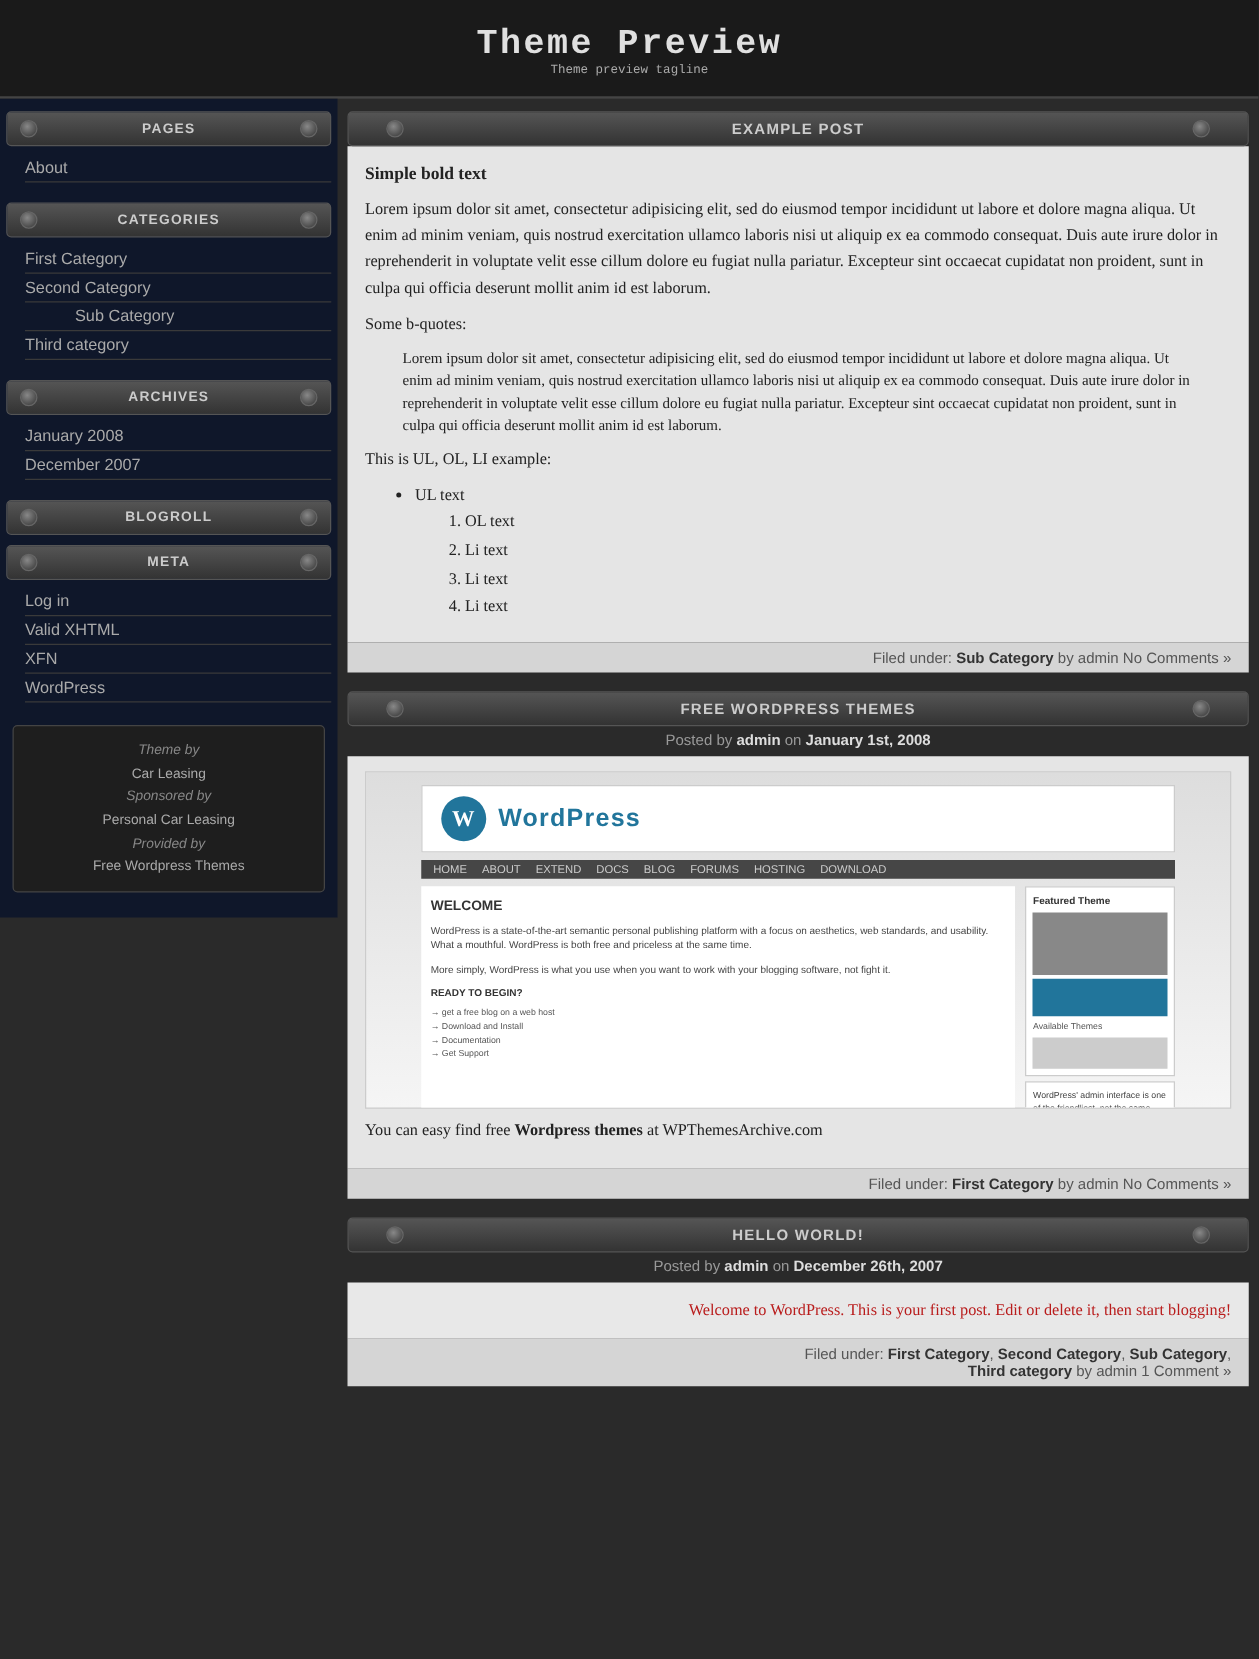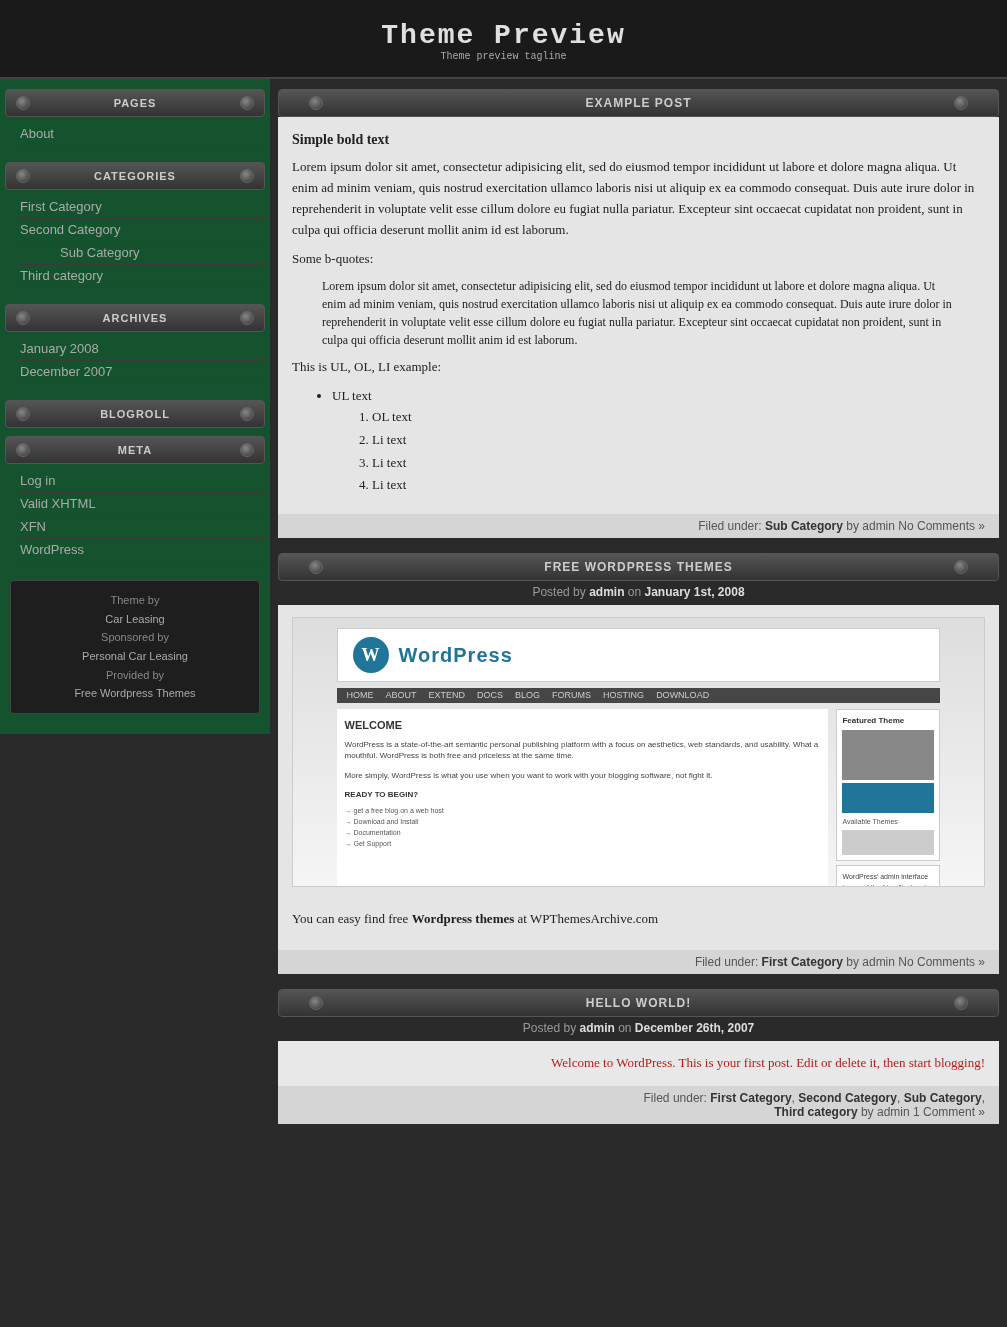--- a/index.html
+++ b/index.html
@@ -36,21 +36,21 @@
       display: flex;
       gap: 0;
       align-items: flex-start;
     }
 
     
     #sidebar {
       width: 270px;
       min-width: 270px;
       padding: 10px 5px;
-      background: #14532d;
+      background: #0f172a;
     }
 
     .sidebar-section {
       margin-bottom: 8px;
     }
 
     .sidebar-header {
       background: linear-gradient(to bottom, #555, #333);
       border: 1px solid #555;
       border-radius: 4px;
@@ -102,21 +102,21 @@
       border-radius: 4px;
       margin: 10px 5px;
       padding: 10px;
       text-align: center;
       font-size: 11px;
       font-family: Arial, sans-serif;
       color: #999;
       line-height: 1.7;
     }
     #credit-box a { color: #aaa; text-decoration: none; }
-    #credit-box .credit-label { color: #888; }
+    #credit-box .credit-label { color: #888; font-style: italic; }
 
     
     #main {
       flex: 1;
       padding: 10px 8px;
       min-width: 0;
     }
 
     
     .post {
@@ -270,21 +270,21 @@
     }
     .wp-main-content {
       flex: 1;
       background: #fff;
       padding: 8px;
       font-size: 9px;
       font-family: Arial, sans-serif;
       color: #333;
     }
     .wp-sidebar-content {
-      width: 104px;
+      width: 120px;
       display: flex;
       flex-direction: column;
       gap: 4px;
     }
     .wp-sidebar-box {
       background: #fff;
       border: 1px solid #ccc;
       padding: 5px;
       font-size: 8px;
       font-family: Arial, sans-serif;
@@ -468,21 +468,21 @@
                   <div style="font-size:7px;color:#555;margin-top:3px;">Available Themes</div>
                   <div style="background:#ccc;height:25px;width:100%;margin-top:2px;"></div>
                 </div>
                 <div class="wp-sidebar-box">
                   <div style="font-size:7px;color:#444;">WordPress' admin interface is one of the friendliest, not the same.</div>
                 </div>
               </div>
             </div>
           </div>
         </div>
-        <p style="margin-top: 22px;">You can easy find free <strong>Wordpress themes</strong> at WPThemesArchive.com</p>
+        <p style="margin-top: 7px;">You can easy find free <strong>Wordpress themes</strong> at WPThemesArchive.com</p>
       </div>
       <div class="post-footer">
         Filed under: <strong>First Category</strong> by admin <a href="#">No Comments »</a>
       </div>
     </div>
 
     <div class="post">
       <div class="post-header">
         <span class="post-header-bullet"></span>
         <span class="post-header-title">HELLO WORLD!</span>

